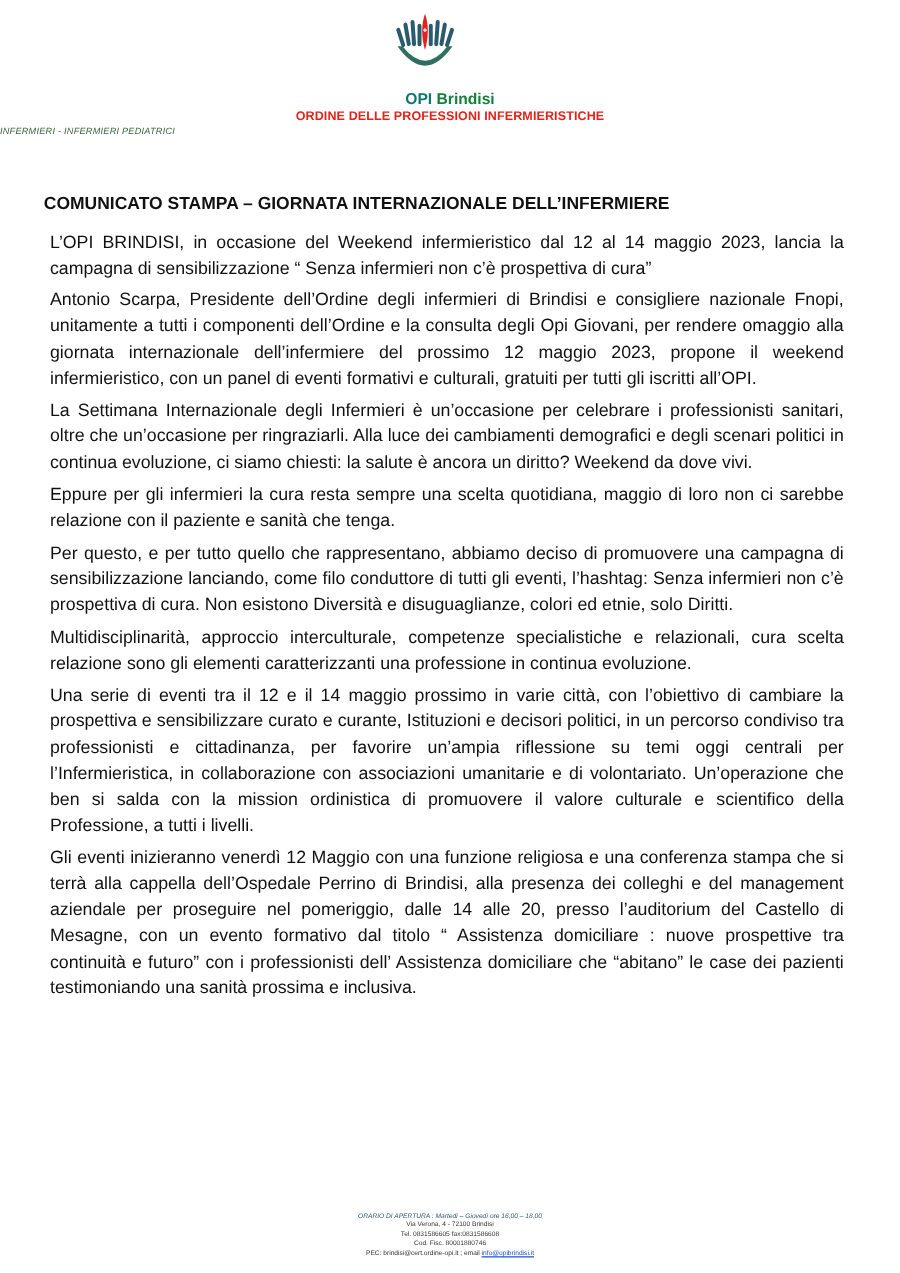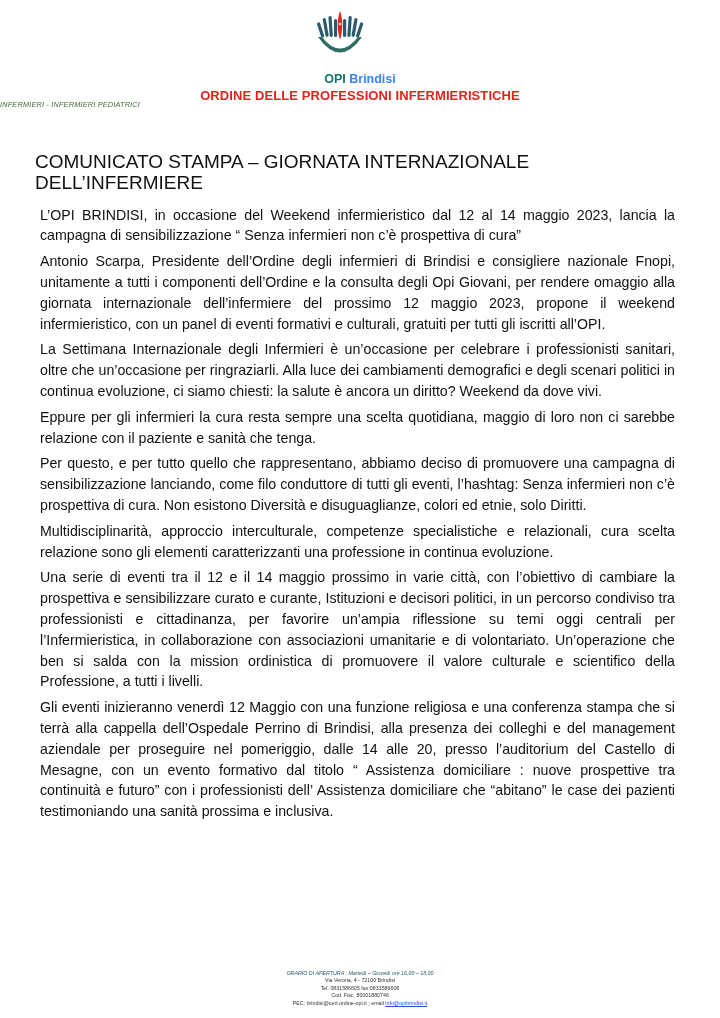--- a/index.html
+++ b/index.html
@@ -1,25 +1,25 @@
 <!DOCTYPE html>
 <html><head>
 <meta charset="utf-8">
 <style>
   html, body { margin: 0; padding: 0; background: #ffffff; }
   body { width: 720px; height: 1018px; position: relative; overflow: hidden; font-family: "Liberation Sans", sans-serif; color: #1a1a1a; }
   .header { position: absolute; top: 0; left: 0; width: 720px; text-align: center; }
   .logo { position: absolute; left: 312px; top: 10px; width: 56px; height: 50px; }
   .org-name { position: absolute; top: 72px; left: 0; width: 720px; text-align: center; font-size: 12.5px; font-weight: bold; }
   .org-name .opi { color: #0f766e; }
-  .org-name .city { color: #3b82f6; }
-  .org-full { position: absolute; top: 88px; left: 0; width: 720px; text-align: center; font-size: 13px; font-weight: bold; color: #e2231a; letter-spacing: 0.1px; }
+  .org-name .city { color: #15803d; }
+  .org-full { position: absolute; top: 88px; left: 0; width: 720px; text-align: center; font-size: 10px; font-weight: bold; color: #e2231a; letter-spacing: 0.1px; }
   .org-sub { position: absolute; top: 100px; left: 0; width: 572px; text-align: left; font-size: 7.3px; font-style: italic; color: #3a6b3a; letter-spacing: 0.2px; }
   .main { position: absolute; top: 152px; left: 35px; width: 645px; font-family: "Liberation Sans Narrow", "Liberation Sans", sans-serif; font-size: 14.2px; line-height: 20.8px; color: #111; }
-  .title { margin: 0 0 11px 0; font-size: 19px; font-weight: normal; }
+  .title { margin: 0 0 11px 0; font-size: 14px; font-weight: bold; }
   .para { margin: 5px; text-align: justify; }
   .footer { position: absolute; top: 970px; left: 0; width: 720px; text-align: center; font-size: 5.3px; line-height: 7.4px; color: #333; }
   .footer .hours { color: #2b5a6e; font-style: italic; }
   .footer .email-link { color: #1a4fd6; text-decoration: underline; }
 </style>
 </head>
 <body>
 
 <div class="header">
   <svg class="logo" viewBox="0 0 56 50">

